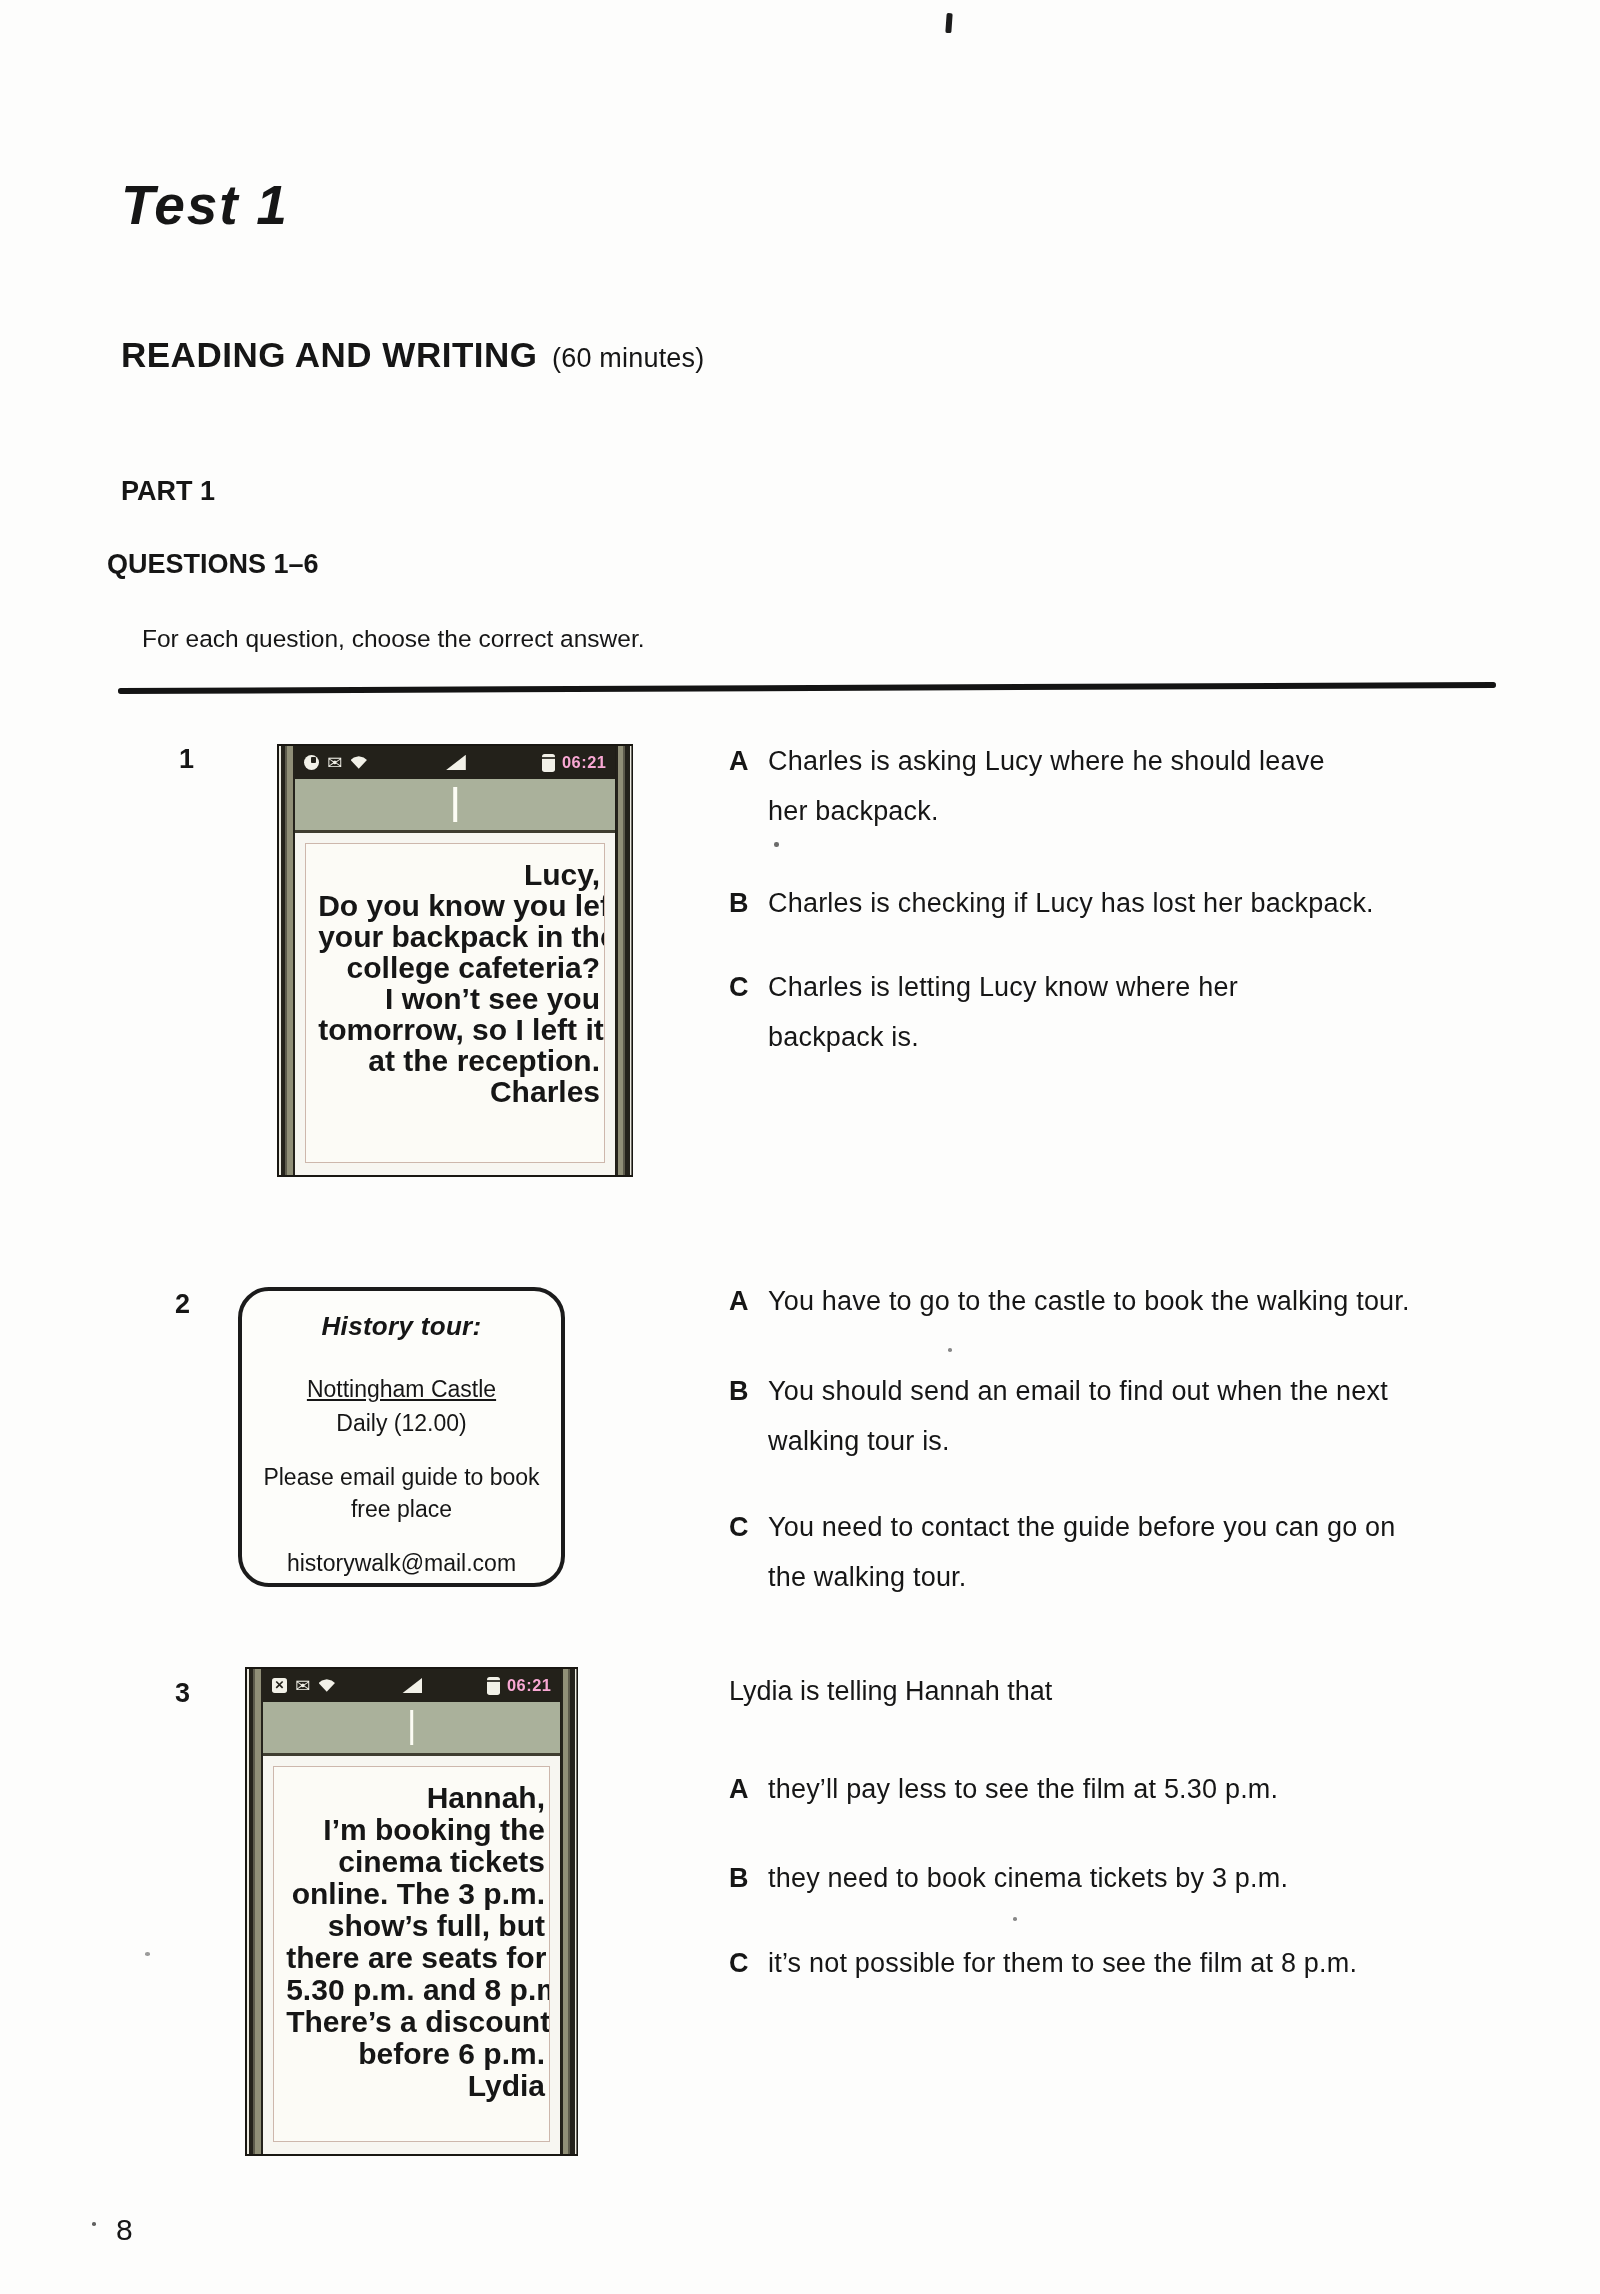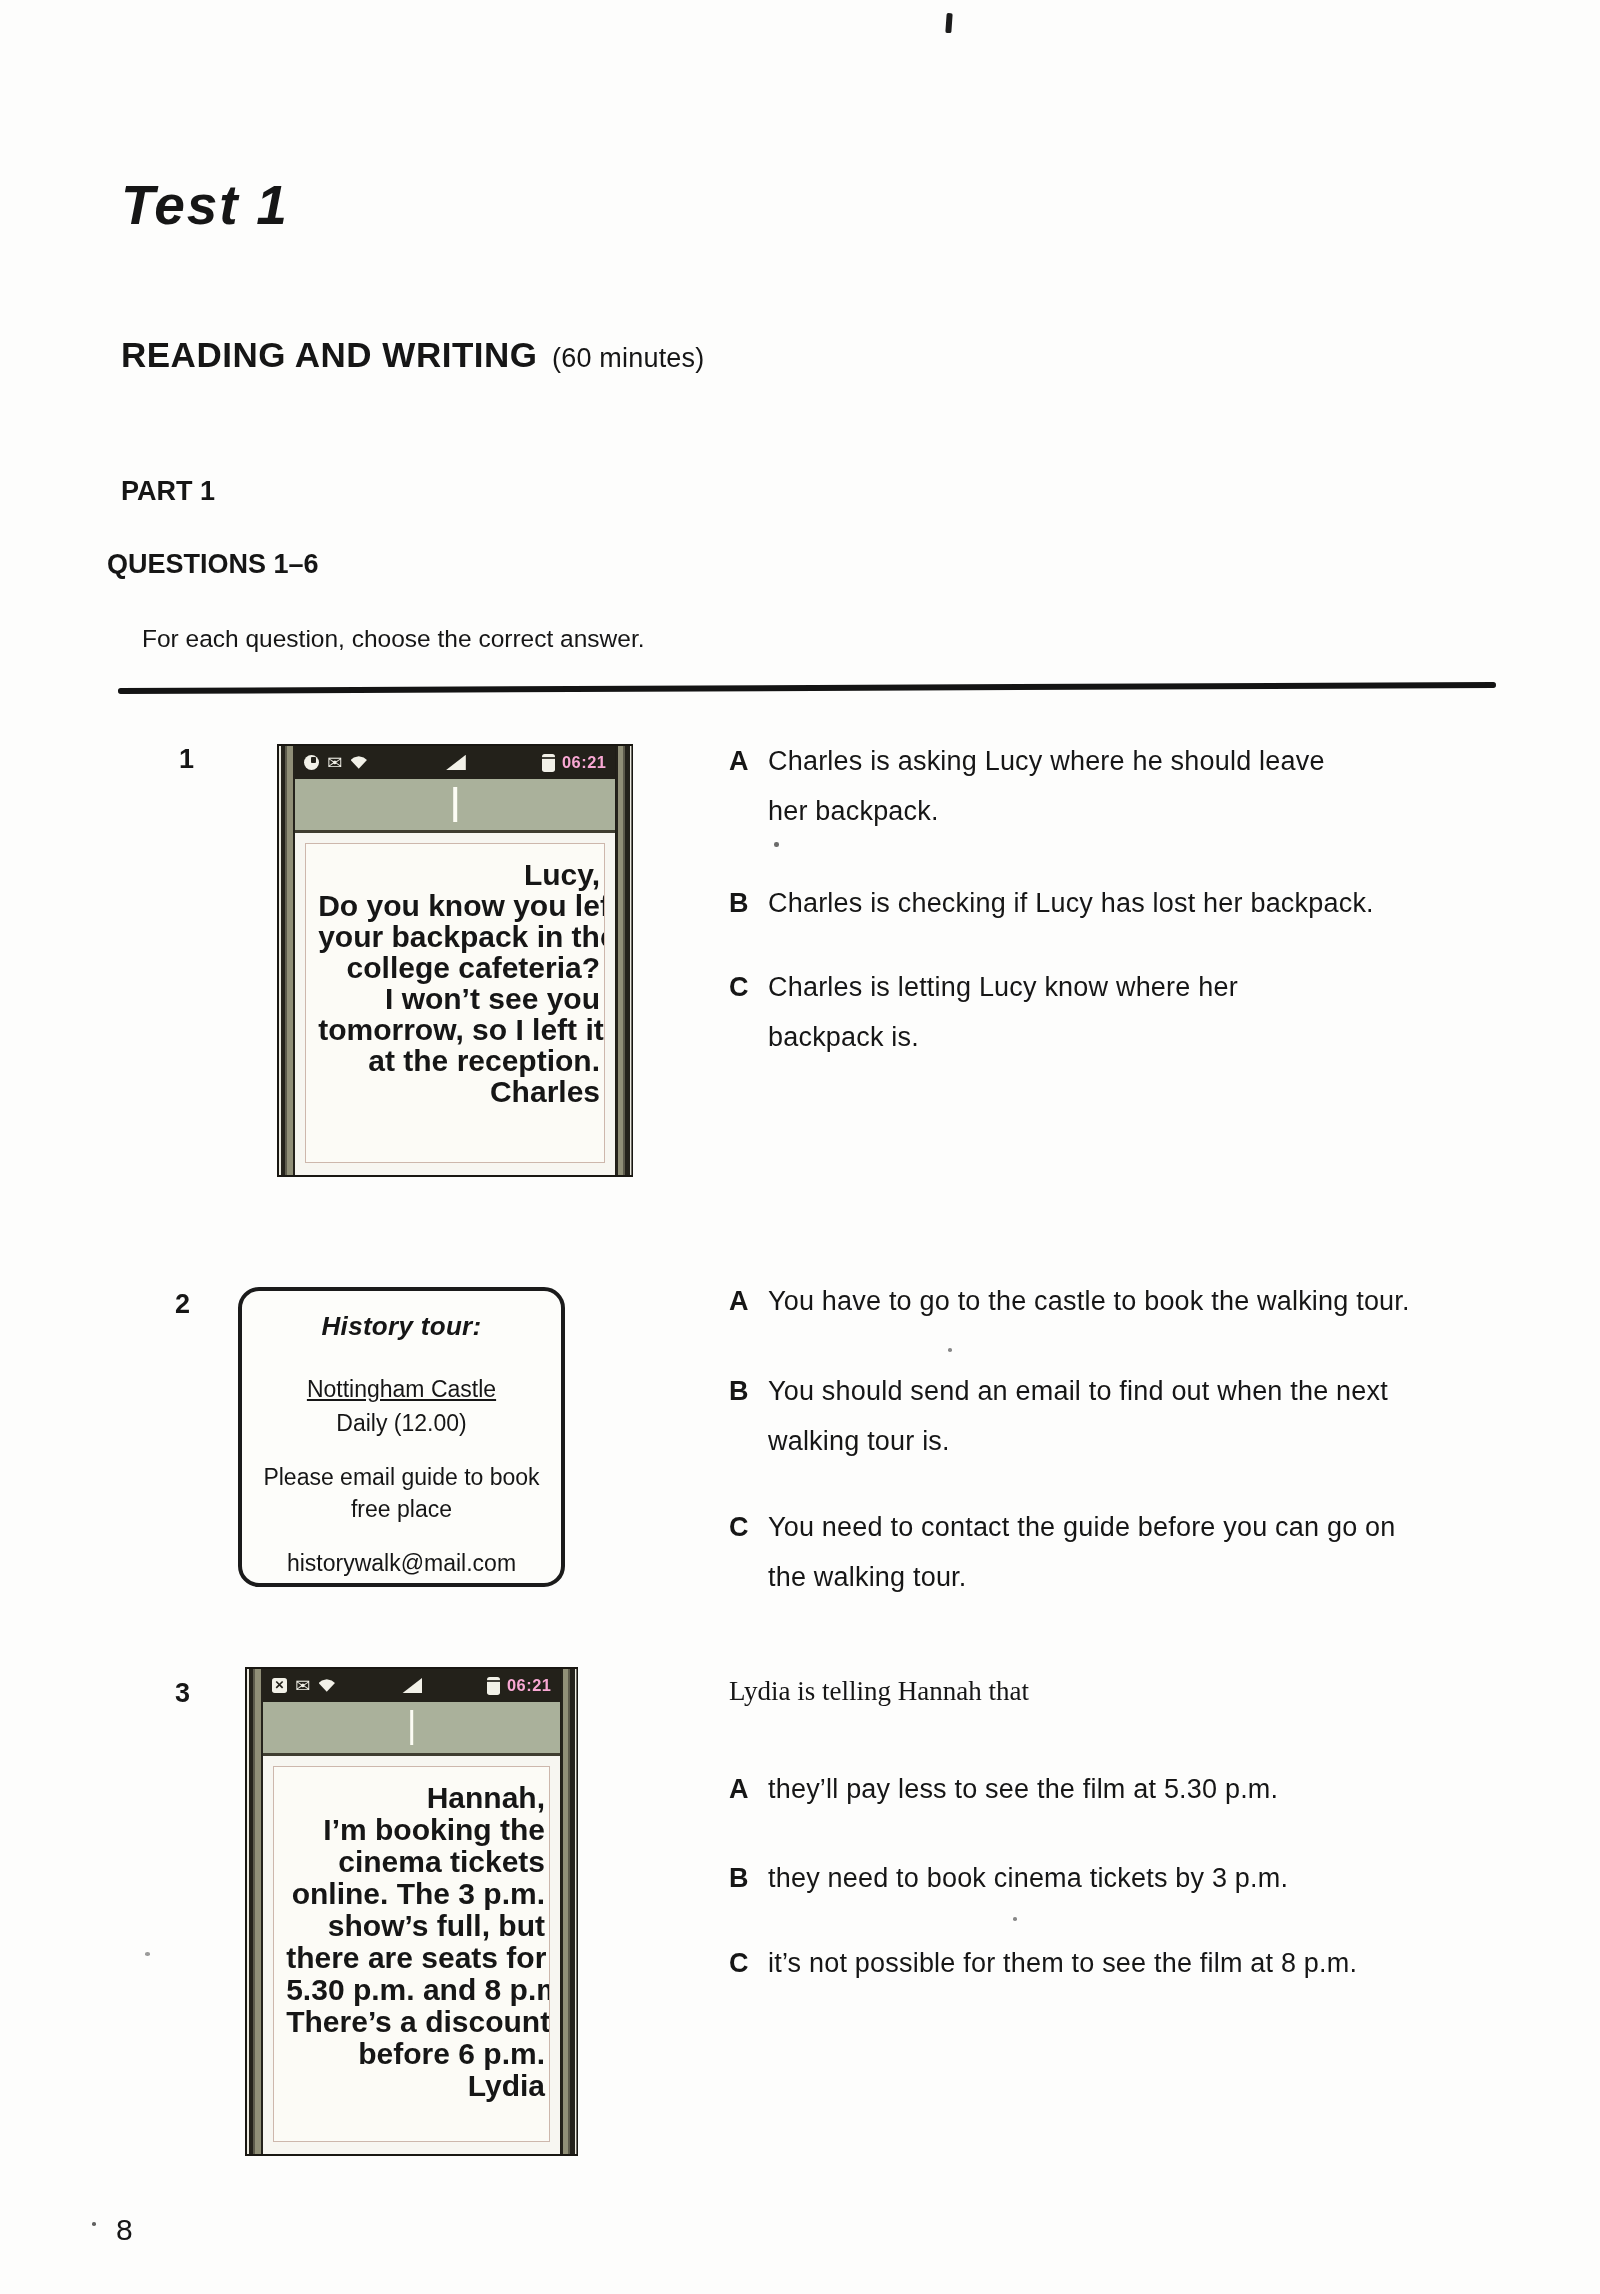--- a/index.html
+++ b/index.html
@@ -14,21 +14,21 @@
   .h-questions{position:absolute;left:107px;top:549px;font-size:27px;font-weight:700;}
   .h-instruction{position:absolute;left:121px;top:625px;font-size:24.5px;margin-left:21px;}
   .rule{position:absolute;left:118px;top:688px;width:1378px;height:5.5px;background:#141414;border-radius:2.7px;
         transform:rotate(-0.25deg);transform-origin:left center;}
 
   
   .qnum{position:absolute;font-size:27px;font-weight:700;}
   .qnum.q1{left:179px;top:744px;}
   .qnum.q2{left:175px;top:1289px;}
   .qnum.q3{left:175px;top:1678px;}
-  .stem{position:absolute;left:729px;top:1676px;font-size:27px;font-family:Liberation Serif, serif;}
+  .stem{position:absolute;left:729px;top:1676px;font-size:27px;}
   .opt{position:absolute;display:flex;font-size:27px;line-height:50px;}
   .opt .letter{font-weight:700;flex:0 0 39px;}
   .opt .text{white-space:pre;letter-spacing:0.2px;}
   .o1a{left:729px;top:736px;width:859px;}
   .o1b{left:729px;top:878px;width:859px;}
   .o1c{left:729px;top:962px;width:859px;}
   .o2a{left:729px;top:1276px;width:864px;}
   .o2b{left:729px;top:1366px;width:864px;}
   .o2c{left:729px;top:1502px;width:864px;}
   .o3a{left:729px;top:1764px;width:864px;}
@@ -60,21 +60,21 @@
   .time{font-size:16.4px;font-weight:700;letter-spacing:0.5px;}
   .pheader{height:51px;background:#aab19b;border-bottom:3.6px solid #3f3d30;position:relative;flex:0 0 51px;}
   .pheader .cursor{position:absolute;left:50%;top:8.2px;width:3.6px;height:35px;background:#fcfcf4;transform:translateX(-50%);}
   .msgwrap{flex:1;padding:10px 10px 11.8px;display:flex;}
   .msgpanel{flex:1;background:#fcfbf6;border:1.8px solid #cdb7ac;padding:14.5px 3.6px 0 11.8px;font-weight:700;
             white-space:pre;overflow:hidden;font-size:30px;text-align:right;}
   .p1 .msgpanel{line-height:31px;}
   .p3 .msgpanel{line-height:32px;}
 
   
-  .notice{position:absolute;left:238px;top:1287px;width:327px;height:300px;border:4.5px solid #1b1b1b;border-radius:21px;
+  .notice{position:absolute;left:238px;top:1287px;width:327px;height:300px;border:4.5px solid #1b1b1b;border-radius:31px;
           background:#fdfdfa;text-align:center;box-sizing:border-box;padding-top:20px;}
   .notice-title{font-size:26px;font-weight:700;font-style:italic;letter-spacing:0.3px;}
   .notice-venue{font-size:23px;margin-top:34px;text-decoration:underline;}
   .notice-schedule{font-size:23px;margin-top:7.3px;}
   .notice-booking{font-size:23px;margin-top:23.6px;white-space:pre;line-height:32px;}
   .notice-email{font-size:23px;margin-top:25.5px;}
 
   
   .pagenum{position:absolute;left:116px;top:2213px;font-size:30px;}
   .speck{position:absolute;background:#1c1c1c;border-radius:1.8px;}

